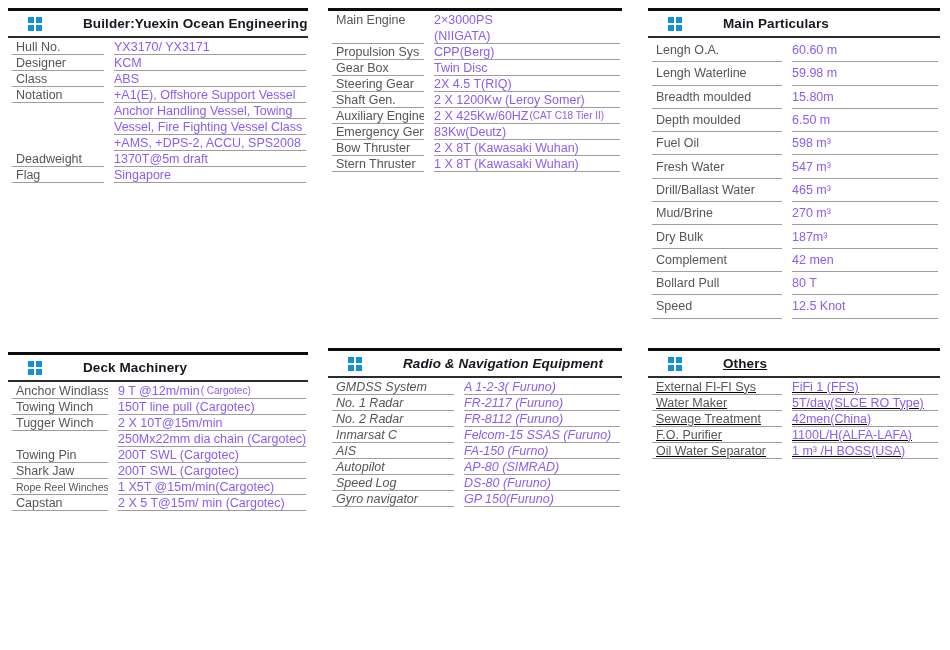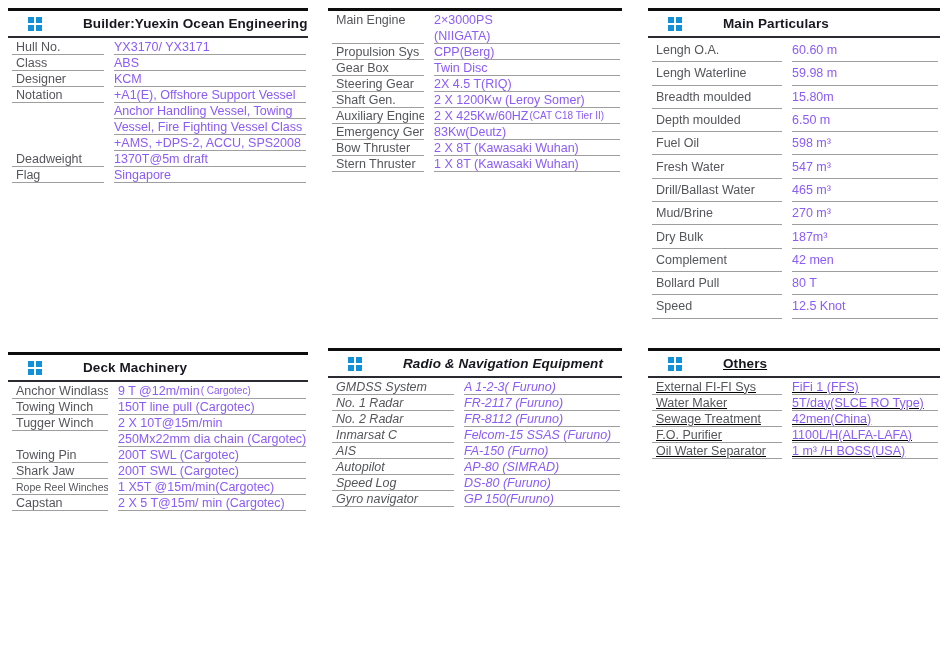--- a/index.html
+++ b/index.html
@@ -58,29 +58,29 @@
     <span class="hdr-title">Builder:Yuexin Ocean Engineering</span>
   </div>
   <div class="rows">
       <div class="row">
         <span class="lbl bline">Hull No.</span>
         <span class="val bline">
           <span>YX3170/ YX3171</span>
         </span>
       </div>
       <div class="row">
+        <span class="lbl bline">Designer</span>
+        <span class="val bline">
+          <span>KCM</span>
+        </span>
+      </div>
+      <div class="row">
         <span class="lbl bline">Class</span>
         <span class="val bline">
           <span>ABS</span>
-        </span>
-      </div>
-      <div class="row">
-        <span class="lbl bline">Designer</span>
-        <span class="val bline">
-          <span>KCM</span>
         </span>
       </div>
       <div class="row">
         <span class="lbl bline">Notation</span>
         <span class="val bline">
           <span>+A1(E), Offshore Support Vessel</span>
         </span>
       </div>
       <div class="row">
         <span class="lbl"></span>

